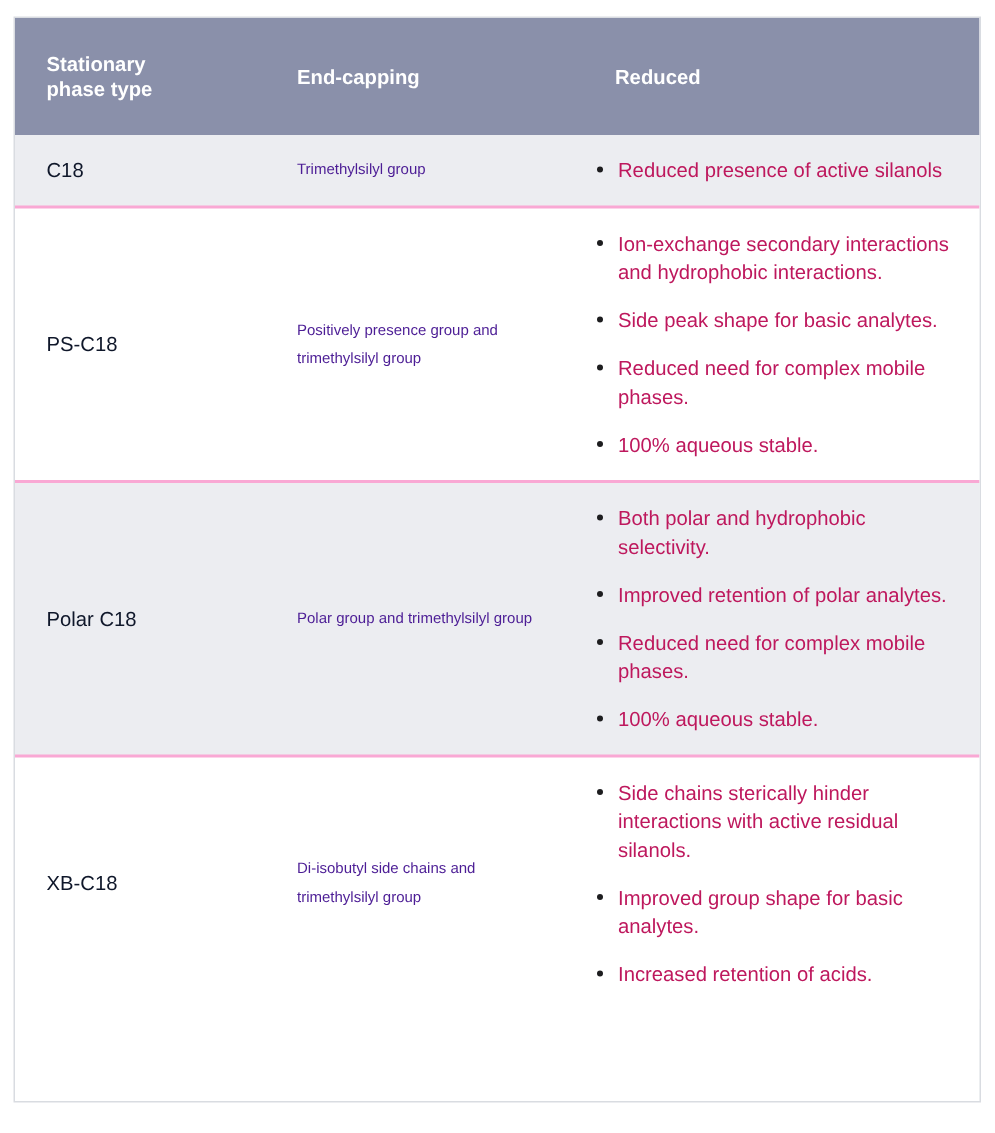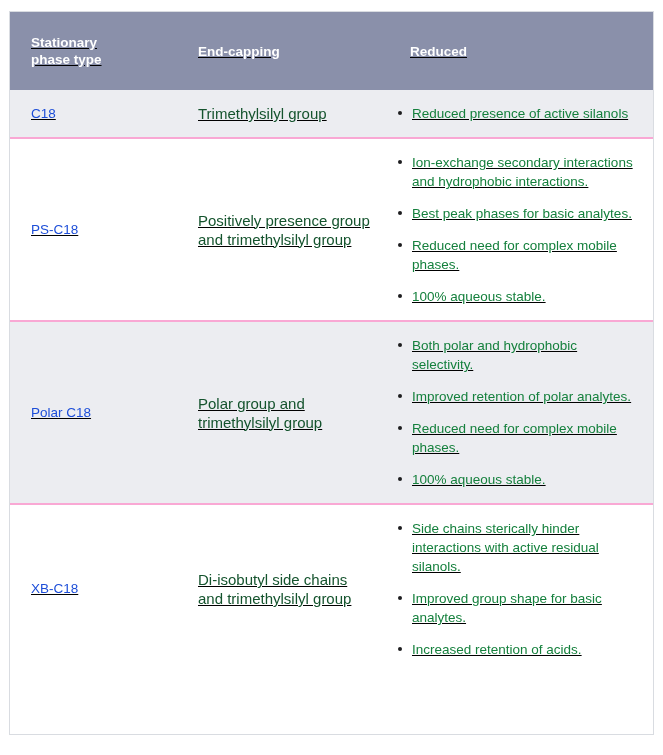--- a/index.html
+++ b/index.html
@@ -17,21 +17,20 @@
   .table-wrap {
     position: absolute;
     left: 9px;
     top: 11px;
     width: 645px;
     height: 724px;
     box-sizing: border-box;
     border: 1px solid #d9dce1;
     background: #ffffff;
     overflow: hidden;
-    text-decoration: underline;
   }
 
   table.spec-table {
     width: 100%;
     border-collapse: collapse;
     table-layout: fixed;
   }
 
   table.spec-table col.col-phase { width: 174px; }
   table.spec-table col.col-endcap { width: 200px; }
@@ -66,44 +65,44 @@
   }
   tbody tr.data-row:first-child td { border-top: none; }
 
   tr.row-alt { background: #ecedf1; }
   tr.row-plain { background: #ffffff; }
 
   td.cell-phase .cell-inner {
     padding: 10px 8px 10px 21px;
     font-size: 13.5px;
     line-height: 18px;
-    color: #1d4ed8;
+    color: #0f172a;
   }
   td.cell-endcap .cell-inner {
     padding: 10px 10px 10px 14px;
-    font-size: 15px;
+    font-size: 10px;
     line-height: 19px;
-    color: #14532d;
+    color: #4c1d95;
   }
   td.cell-benefits .cell-inner {
     padding: 14px 12px 14px 14px;
   }
 
   ul.benefit-list {
     list-style: none;
     margin: 0;
     padding: 0;
   }
   ul.benefit-list li.benefit-item {
     position: relative;
     padding-left: 14px;
     margin: 0 0 13px 0;
     font-size: 13.5px;
     line-height: 19px;
-    color: #15803d;
+    color: #be185d;
   }
   ul.benefit-list li.benefit-item:last-child { margin-bottom: 0; }
   ul.benefit-list li.benefit-item .bullet-dot {
     position: absolute;
     left: 0;
     top: 7px;
     width: 4px;
     height: 4px;
     border-radius: 50%;
     background: #1d1d1f;
@@ -155,21 +154,21 @@
           <td class="cell-phase">
             <div class="cell-inner">PS-C18</div>
           </td>
           <td class="cell-endcap">
             <div class="cell-inner">Positively presence group and trimethylsilyl group</div>
           </td>
           <td class="cell-benefits">
             <div class="cell-inner">
               <ul class="benefit-list">
                 <li class="benefit-item"><span class="bullet-dot"></span><span>Ion-exchange secondary interactions and hydrophobic interactions.</span></li>
-                <li class="benefit-item"><span class="bullet-dot"></span><span>Best peak phases for basic analytes.</span></li>
+                <li class="benefit-item"><span class="bullet-dot"></span><span>Side peak shape for basic analytes.</span></li>
                 <li class="benefit-item"><span class="bullet-dot"></span><span>Reduced need for complex mobile phases.</span></li>
                 <li class="benefit-item"><span class="bullet-dot"></span><span>100% aqueous stable.</span></li>
               </ul>
             </div>
           </td>
         </tr>
         <tr class="data-row row-alt">
           <td class="cell-phase">
             <div class="cell-inner">Polar C18</div>
           </td>

